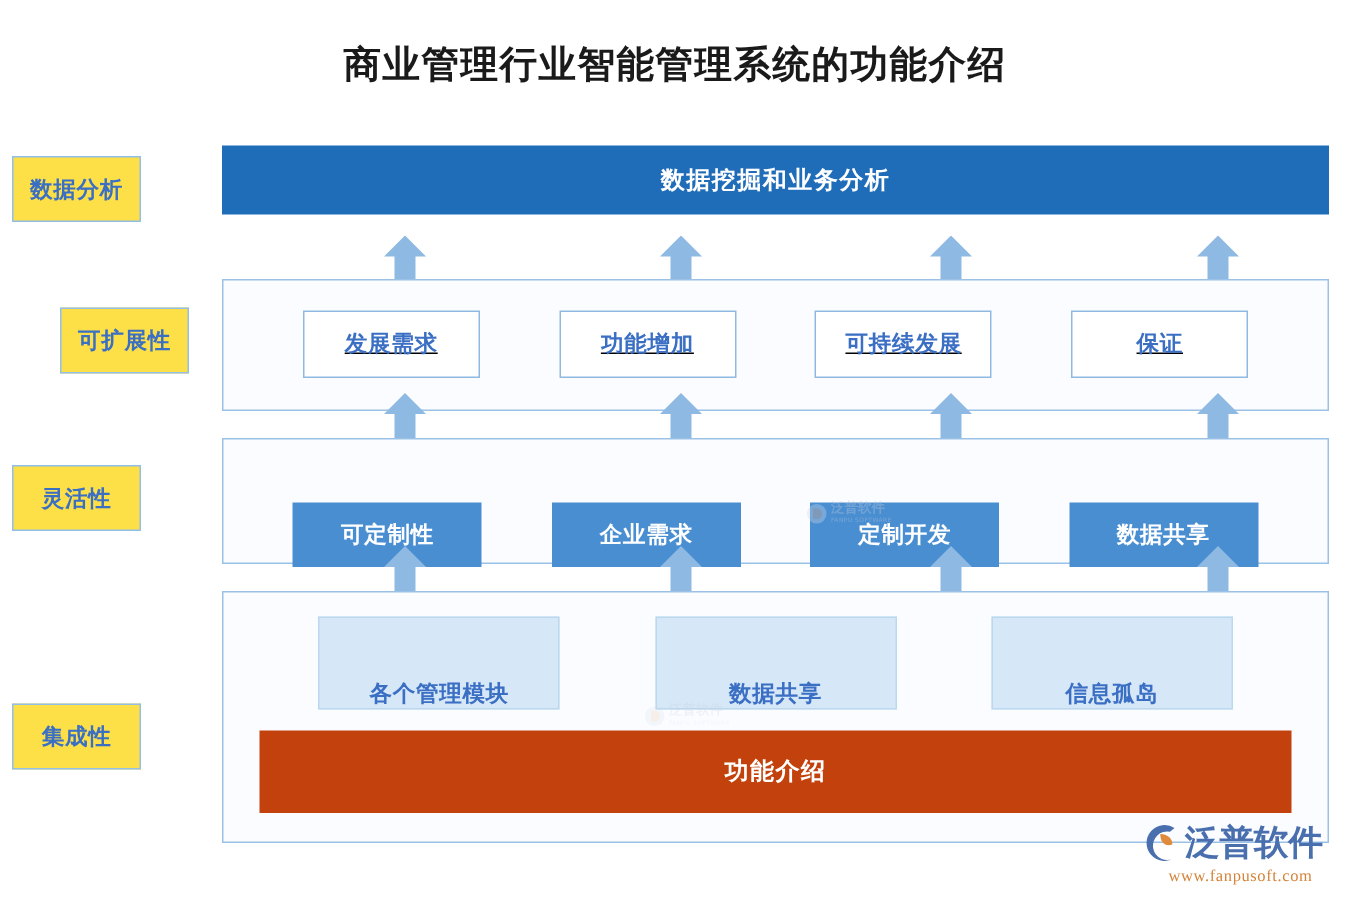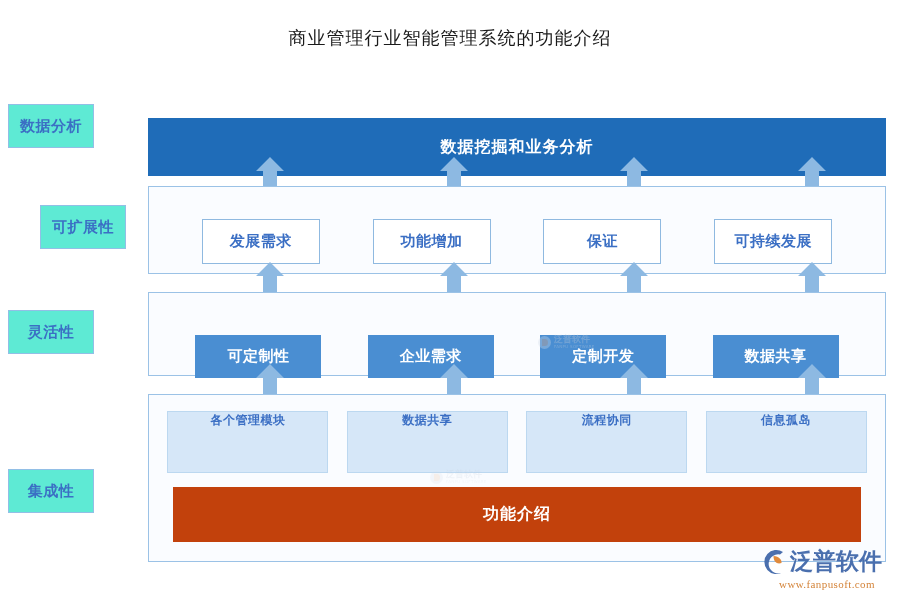--- a/index.html
+++ b/index.html
@@ -16,65 +16,64 @@
     position: relative;
   }
 
   
   #page-title {
     position: absolute;
     left: 0;
     top: 26px;
     width: 900px;
     text-align: center;
-    font-size: 18px;
-    font-weight: normal;
+    font-size: 25px;
+    font-weight: bold;
     color: #1a1a1a;
     letter-spacing: 1px;
     font-family: "DejaVu Serif", "Liberation Serif", serif;
   }
 
   
   .side-label {
     position: absolute;
     left: 8px;
     width: 86px;
     height: 44px;
     box-sizing: border-box;
-    background: #5eead4;
+    background: #fde047;
     border: 1px solid #92bfe6;
     color: #3b6fc4;
     font-size: 15px;
     font-weight: bold;
     display: flex;
     align-items: center;
     justify-content: center;
     letter-spacing: 0.5px;
   }
   #side-label-0 { top: 104px; }
   #side-label-1 { top: 205px; margin-left: 32px; }
   #side-label-2 { top: 310px; }
   #side-label-3 { top: 469px; }
 
   
   #row-analysis {
     position: absolute;
     left: 148px;
     top: 97px;
     width: 738px;
-    height: 58px;
+    height: 46px;
     background: #1f6cb8;
     color: #ffffff;
     font-size: 16px;
     font-weight: bold;
     display: flex;
     align-items: center;
     justify-content: center;
     letter-spacing: 1px;
-    margin-top: 21px;
   }
 
   
   .panel {
     position: absolute;
     left: 148px;
     width: 738px;
     box-sizing: border-box;
     background: #fafcff;
     border: 1px solid #9bc2e6;
@@ -86,21 +85,21 @@
   .cell-row {
     position: absolute;
     left: 0;
     width: 100%;
     display: flex;
     justify-content: space-evenly;
     align-items: center;
   }
 
   
-  #cells-scalability { top: 32px; }
+  #cells-scalability { top: 20px; text-decoration: underline; }
   .cell-outline {
     width: 118px;
     height: 45px;
     box-sizing: border-box;
     background: #ffffff;
     border: 1px solid #8fb9e0;
     color: #3b6fc4;
     font-size: 15px;
     font-weight: bold;
     display: flex;
@@ -128,24 +127,24 @@
 
   
   #cells-integration { top: 16px; }
   .cell-light {
     width: 161px;
     height: 62px;
     box-sizing: border-box;
     background: #d6e7f8;
     border: 1px solid #bcd8f0;
     color: #3b6fc4;
-    font-size: 12px;
-    font-weight: bold;
-    display: flex;
-    align-items: flex-start;
+    font-size: 15px;
+    font-weight: bold;
+    display: flex;
+    align-items: flex-end;
     justify-content: center;
     letter-spacing: 0.5px;
   }
 
   
   #footer-bar {
     position: absolute;
     left: 24px;
     top: 92px;
     width: 688px;
@@ -285,24 +284,24 @@
 
 <div class="panel" id="panel-scalability">
   <div class="cell-row" id="cells-scalability">
     <div class="cell-outline">
       <span>发展需求</span>
     </div>
     <div class="cell-outline">
       <span>功能增加</span>
     </div>
     <div class="cell-outline">
+      <span>可持续发展</span>
+    </div>
+    <div class="cell-outline">
       <span>保证</span>
-    </div>
-    <div class="cell-outline">
-      <span>可持续发展</span>
     </div>
   </div>
 </div>
 
 <div class="arrow-up" style="left:256px; top:262px;">
   <svg viewBox="0 0 28 30" width="28" height="30">
       <polygon points="14,0 28,14 21,14 21,30 7,30 7,14 0,14" fill="#8db9e2"></polygon>
     </svg>
 </div>
 <div class="arrow-up" style="left:440px; top:262px;">
@@ -367,23 +366,20 @@
     </svg>
 </div>
 
 <div class="panel" id="panel-integration">
   <div class="cell-row" id="cells-integration">
     <div class="cell-light">
       <span>各个管理模块</span>
     </div>
     <div class="cell-light">
       <span>数据共享</span>
-    </div>
-    <div class="cell-light">
-      <span>流程协同</span>
     </div>
     <div class="cell-light">
       <span>信息孤岛</span>
     </div>
   </div>
   <div id="footer-bar">
     <span>功能介绍</span>
   </div>
 </div>
 

